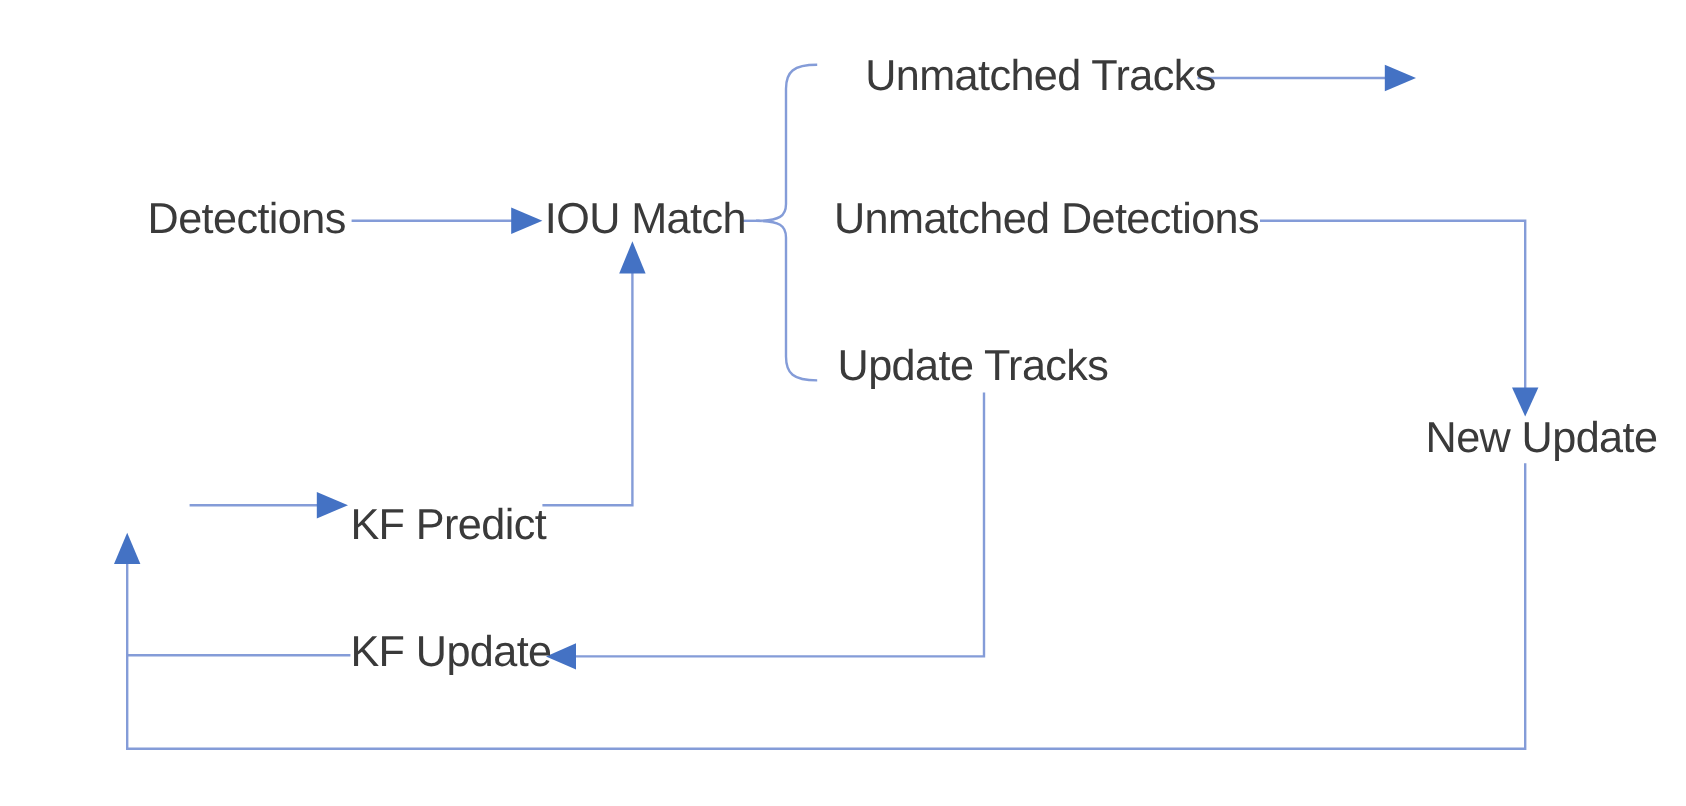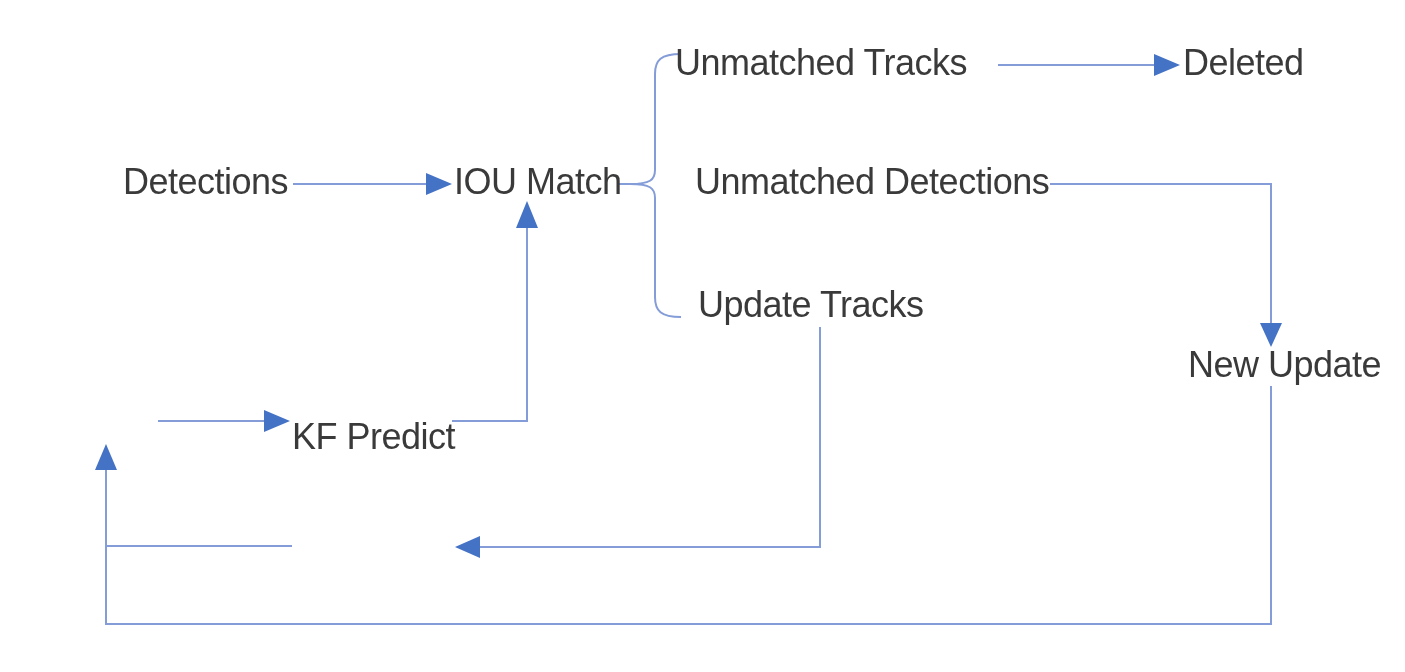--- a/index.html
+++ b/index.html
@@ -79,26 +79,26 @@
     <g>
       <line class="conn" x1="618" y1="184" x2="633" y2="184"></line>
       <path class="conn" d="M681,54 C661,54 655,60 655,74 L655,170 C655,180 650,184 630,184 C650,184 655,188 655,198 L655,297 C655,311 661,317 681,317"></path>
     </g>
   </svg>
 
   <div class="label" style="left:123px; top:162px">Detections</div>
 
   <div class="label" style="left:454px; top:162px">IOU Match</div>
 
-  <div class="label" style="left:675px; top:43px">Unmatched Tracks</div>
+  <div class="label" style="left:721px; top:43px">Unmatched Tracks</div>
 
-  <div class="label" style="left:1183px; top:43px">Deleted</div>
 
   <div class="label" style="left:695px; top:162px">Unmatched Detections</div>
 
   <div class="label" style="left:698px; top:285px">Update Tracks</div>
 
   <div class="label" style="left:1188px; top:345px">New Update</div>
 
 
   <div class="label" style="left:292px; top:417px">KF Predict</div>
 
+  <div class="label" style="left:292px; top:523px">KF Update</div>
 </div>
 
 </body></html>

